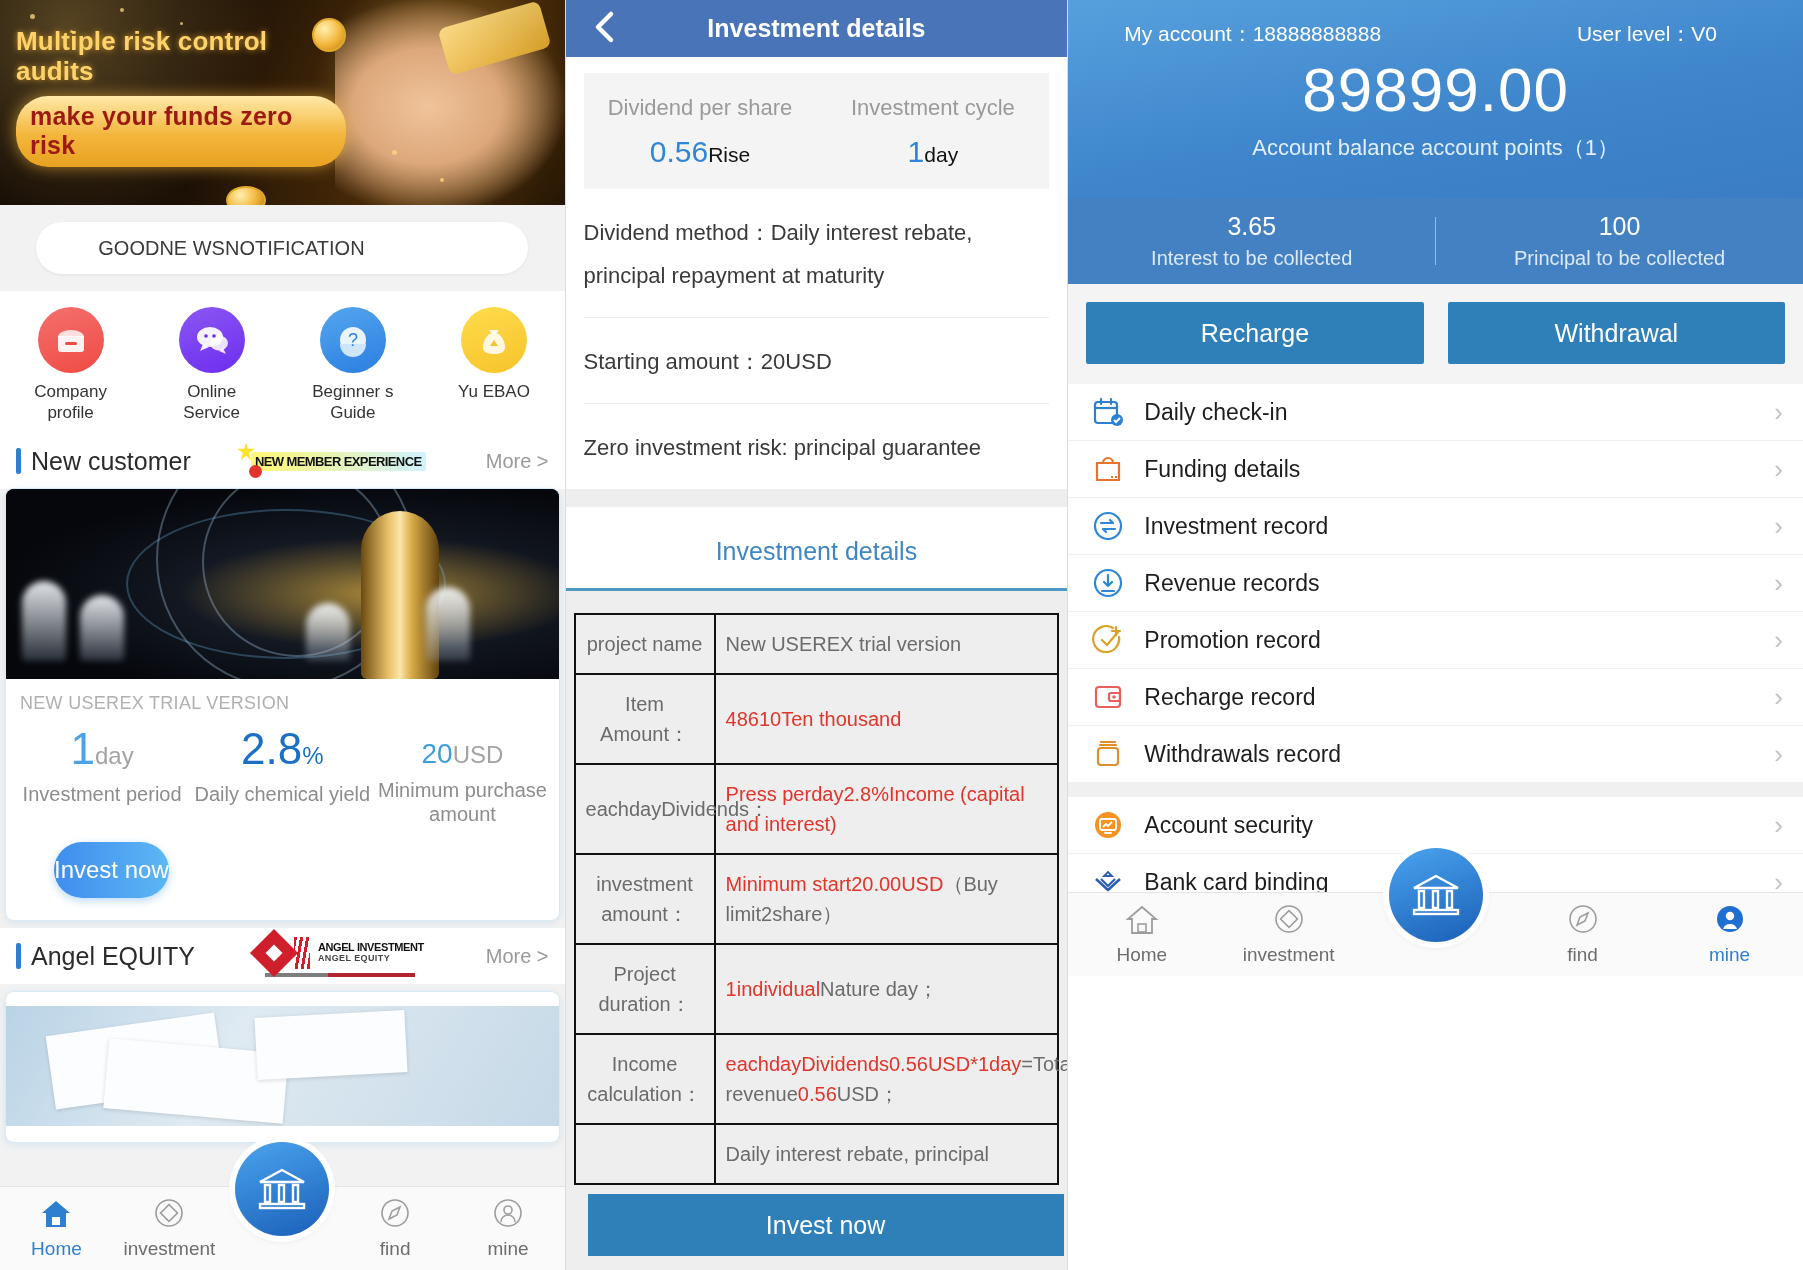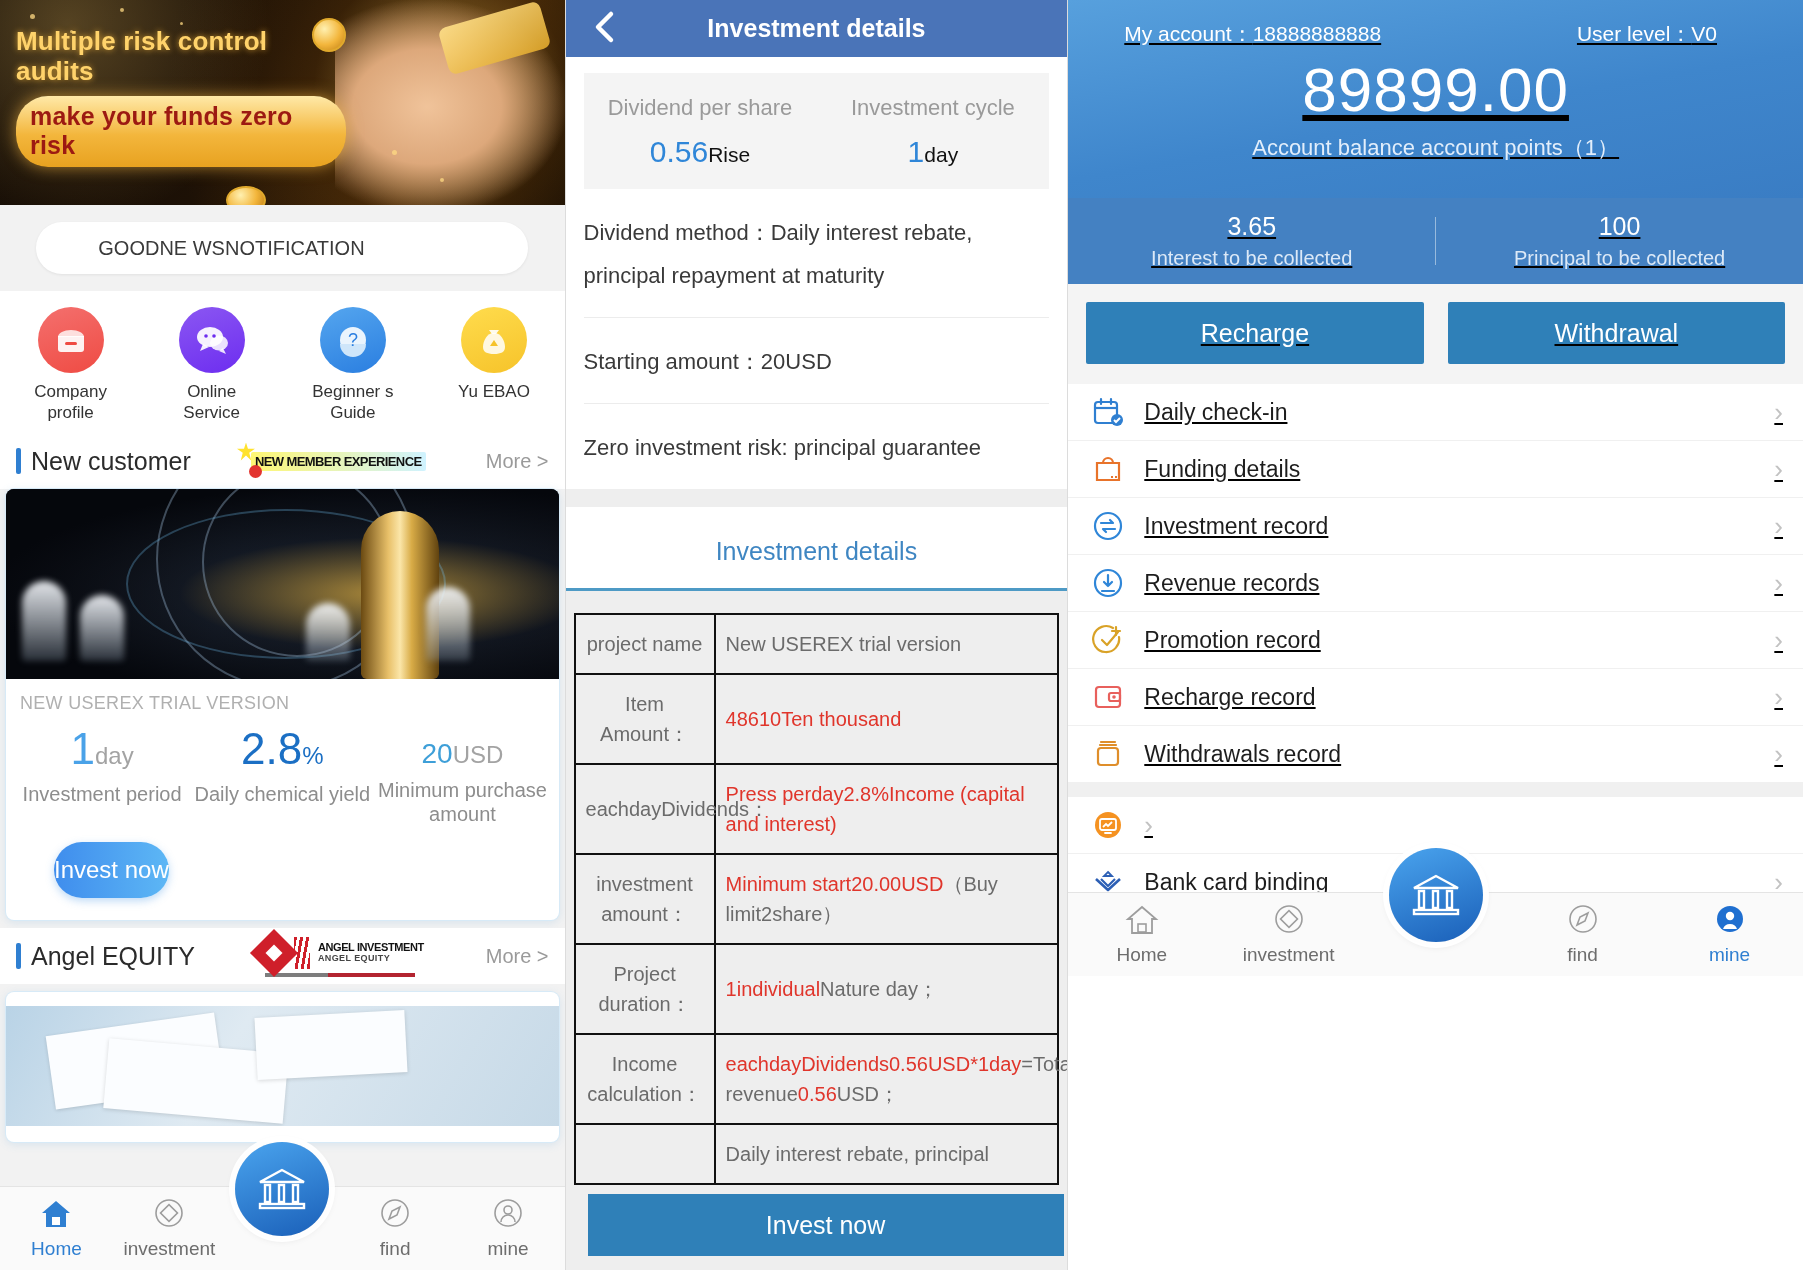--- a/index.html
+++ b/index.html
@@ -121,21 +121,21 @@
   .rule2 { height:3px; background:#4e9ac5; }
   .tbl { margin:22px 8px 0; border-collapse:collapse; width:calc(100% - 16px); table-layout:fixed;border-radius:11px;}
   .tbl td { border:2px solid #111; padding:14px 10px; font-size:20px; vertical-align:middle; line-height:30px;}
   .tbl td.k { width:140px; text-align:center; color:#6b6b6b; }
   .tbl td.v { color:#6b6b6b; }
   .red { color:#e0352b; }
   .bluebtn2 { position:absolute; left:22px; bottom:14px; width:476px; height:62px; background:#2f80b8; color:#fff;
      font-size:25px; border:none; cursor:pointer; display:flex; align-items:center; justify-content:center;}
 
   
-  .panel3 { width:760px; height:976px; position:relative; background:#d946ef; overflow:hidden;text-decoration:underline;}
+  .panel3 { width:760px; height:976px; position:relative; background:#d946ef; overflow:hidden;}
   .acc-head { height:198px; background:linear-gradient(170deg,#57a0dd 0%,#3f86cc 55%,#3a7dc4 100%); position:relative;}
   .acc-top { display:flex; padding:20px 56px 0; color:#fff; font-size:21px; }
   .acc-top .sp { flex:1; }
   .acc-bal { text-align:center; color:#fff; font-size:62px; font-weight:300; margin-top:6px; letter-spacing:1px;}
   .acc-sub { text-align:center; color:#e2eefb; font-size:22px; margin-top:8px;}
   .acc-stats { height:86px; background:#4481c2; display:flex; align-items:center; color:#fff;}
   .acc-stat { flex:1; text-align:center; }
   .acc-stat .n { font-size:25px; }
   .acc-stat .l { font-size:20px; color:#dce9f7; margin-top:6px; }
   .divline { width:1px; height:48px; background:rgba(255,255,255,.45); }
@@ -519,20 +519,21 @@
     <div class="menu">
       <div class="mrow">
         <span class="mi">
             <svg width="32" height="32" viewBox="0 0 32 32">
               <circle cx="16" cy="16" r="13" fill="#f59221"></circle>
               <rect x="8" y="10" width="16" height="11" rx="2" fill="none" stroke="#fff" stroke-width="1.8"></rect>
               <path d="m11 18 3-3 2 2 4-4" fill="none" stroke="#fff" stroke-width="1.8"></path>
               <path d="M13 24h6" stroke="#fff" stroke-width="1.8" stroke-linecap="round"></path>
             </svg>
           </span>
+        <div class="ml">Account security</div>
         <span class="chev">›</span>
       </div>
       <div class="mrow">
         <span class="mi">
             <svg width="32" height="32" viewBox="0 0 32 32">
               <path d="m16 6 4 4h-8z" fill="none" stroke="#2c5fb5" stroke-width="1.8"></path>
               <path d="M4 13l12 11L28 13" fill="none" stroke="#2c5fb5" stroke-width="2.6" stroke-linejoin="round"></path>
               <path d="M9 13l7 7 7-7" fill="none" stroke="#2c5fb5" stroke-width="2.2" stroke-linejoin="round"></path>
             </svg>
           </span>

